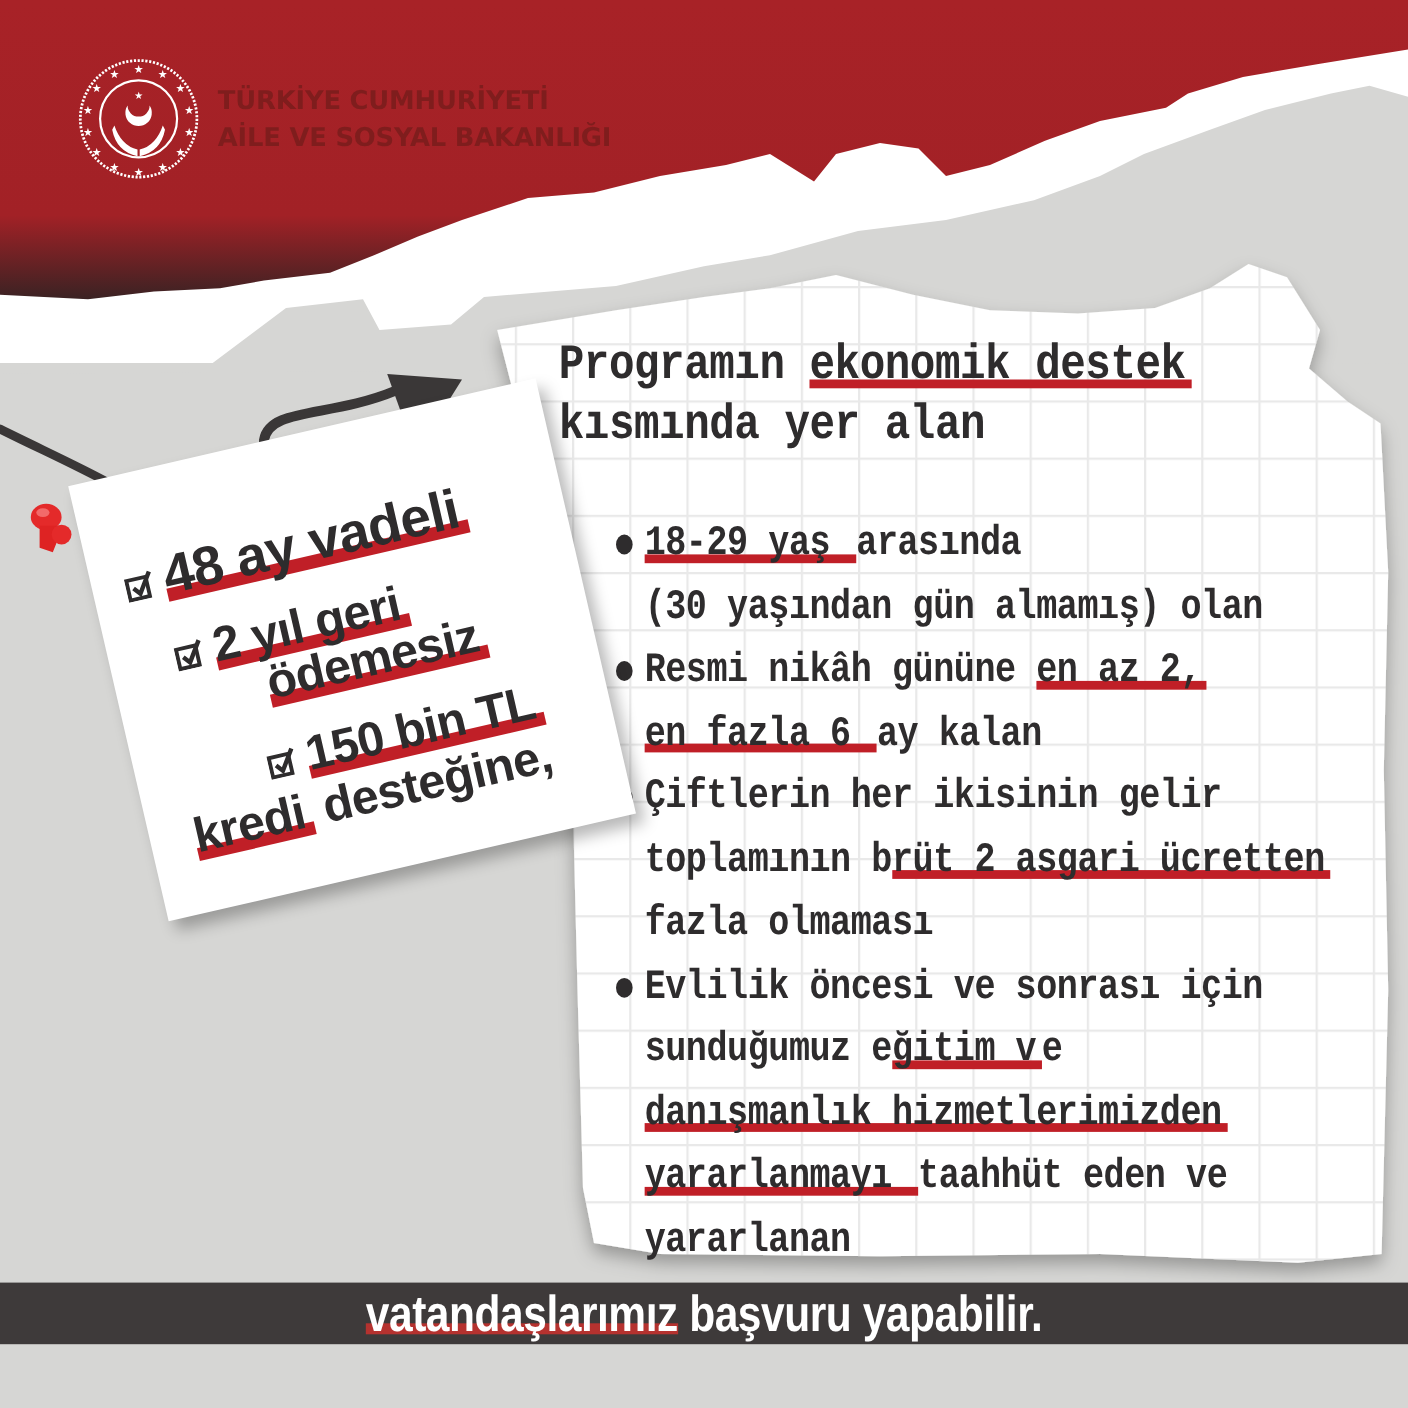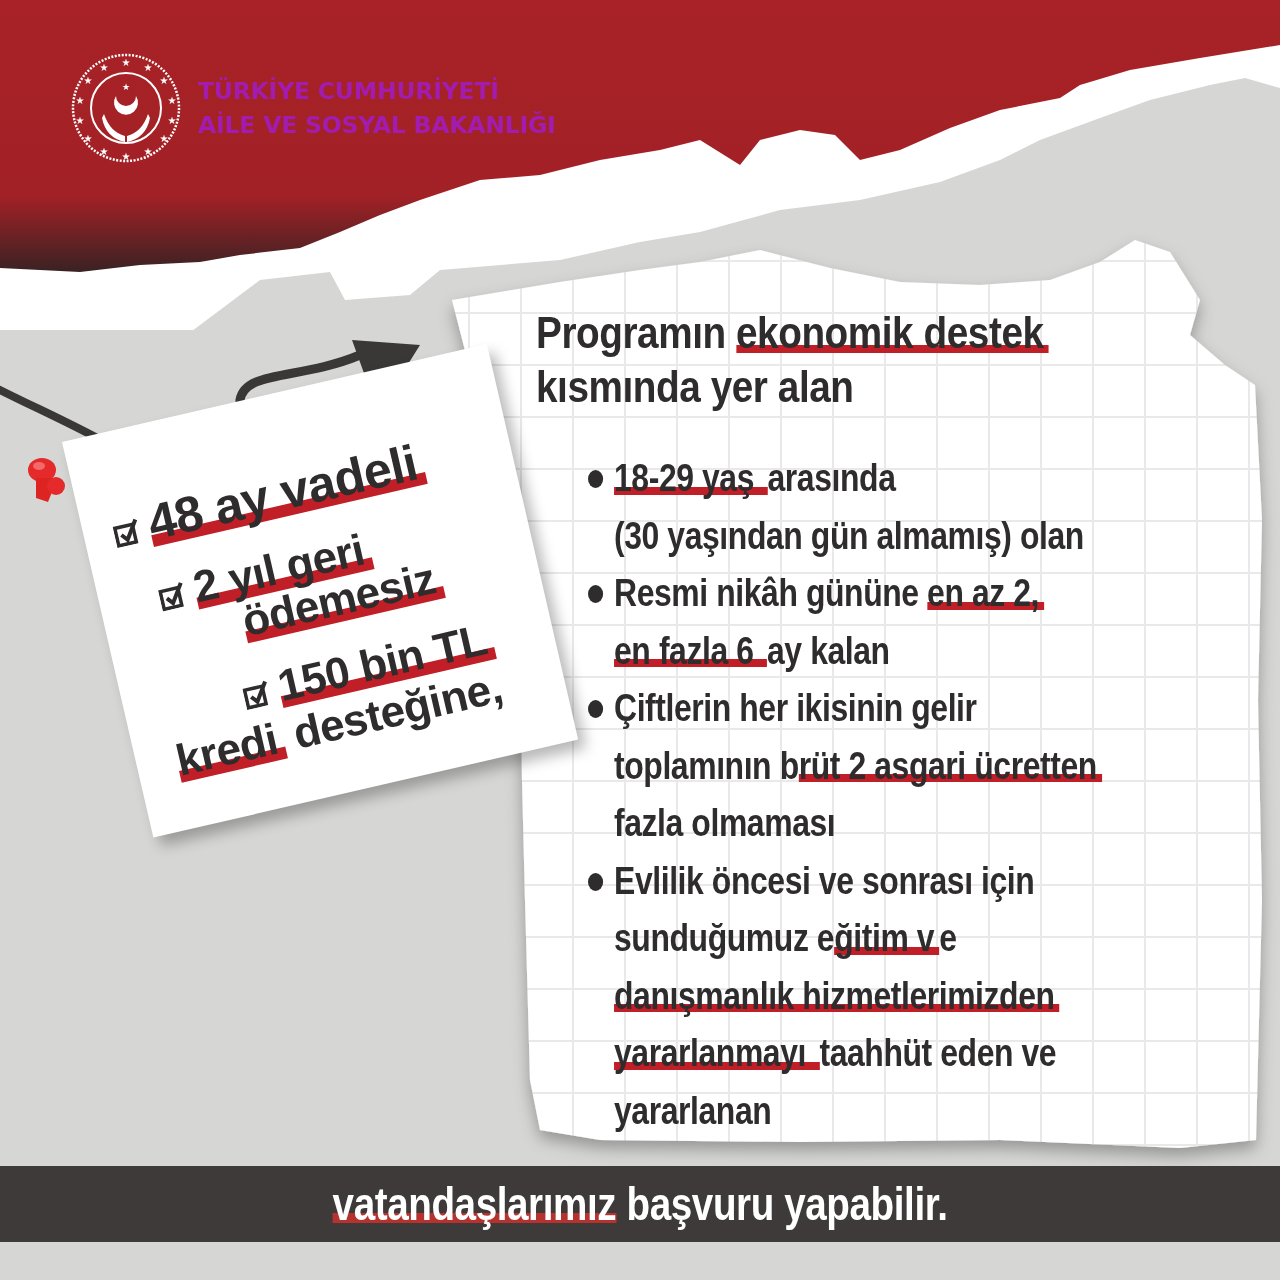--- a/index.html
+++ b/index.html
@@ -11,45 +11,45 @@
     }
     .bg-layer { position: absolute; left: 0; top: 0; width: 1280px; height: 1280px; }
 
     
     .brand {
       position: absolute; left: 70px; top: 52px;
       display: flex; align-items: center; gap: 16px;
     }
     .logo { width: 112px; height: 112px; }
     .brand-text {
-      color: #a21caf; font-weight: 700; font-size: 23.5px; line-height: 34px;
+      color: #7f1d1d; font-weight: 700; font-size: 23.5px; line-height: 34px;
       font-family: "DejaVu Sans", sans-serif; letter-spacing: -0.2px;
     }
     .brand-text div { white-space: nowrap; }
 
     
     .grid-paper { position: absolute; left: 0; top: 0; width: 1280px; height: 1280px; }
 
     .note-content {
-      position: absolute; left: 536px; top: 306px; width: 740px;
+      position: absolute; left: 508px; top: 306px; width: 740px;
       color: #2e2c2d;
-      font-family: Liberation Sans, sans-serif; font-weight: 700;
+      font-family: Liberation Mono, monospace; font-weight: 700;
     }
     .headline {
       font-size: 45px; line-height: 54px; letter-spacing: -0.5px;
       transform: scaleX(0.86); transform-origin: left top; white-space: nowrap;
     }
     .ul-red {
       background-image: linear-gradient(#c01f27, #c01f27);
       background-repeat: no-repeat;
       background-size: 100% 8px;
       background-position: 0 88%;
       padding-right: 6px;
     }
-    .bullets { list-style: none; margin-top: 36px; margin-left: 52px; }
+    .bullets { list-style: none; margin-top: 52px; margin-left: 52px; }
     .bullet {
       position: relative;
       font-size: 38px; line-height: 57.5px; letter-spacing: -0.5px;
       transform: scaleX(0.84); transform-origin: left top;
       white-space: nowrap;
     }
     .bullet-line { display: block; padding-left: 31px; }
     .bullet-dot {
       position: absolute; left: 0; top: 20px;
       width: 18px; height: 18px; border-radius: 50%; background: #2e2c2d;
@@ -68,21 +68,21 @@
       white-space: nowrap; letter-spacing: -0.5px;
     }
     .check-icon {
       display: inline-block; width: 26px; height: 26px; vertical-align: middle;
       margin-right: 10px;
     }
     .pin-icon { position: absolute; left: 22px; top: 452px; width: 56px; height: 60px; }
 
     
     .footer-bar {
-      position: absolute; left: 0; top: 1166px; width: 1280px; height: 76px;
+      position: absolute; left: 0; top: 1166px; width: 1280px; height: 56px;
       background: #3e3a3a;
       display: flex; align-items: center; justify-content: center;
     }
     .footer-text {
       color: #ffffff; font-weight: 700; font-size: 46px; letter-spacing: -0.5px;
       transform: scaleX(0.84); white-space: nowrap;
       font-family: "Liberation Sans", sans-serif;
     }
     .footer-hl {
       background-image: linear-gradient(#b5322f, #b5322f);

